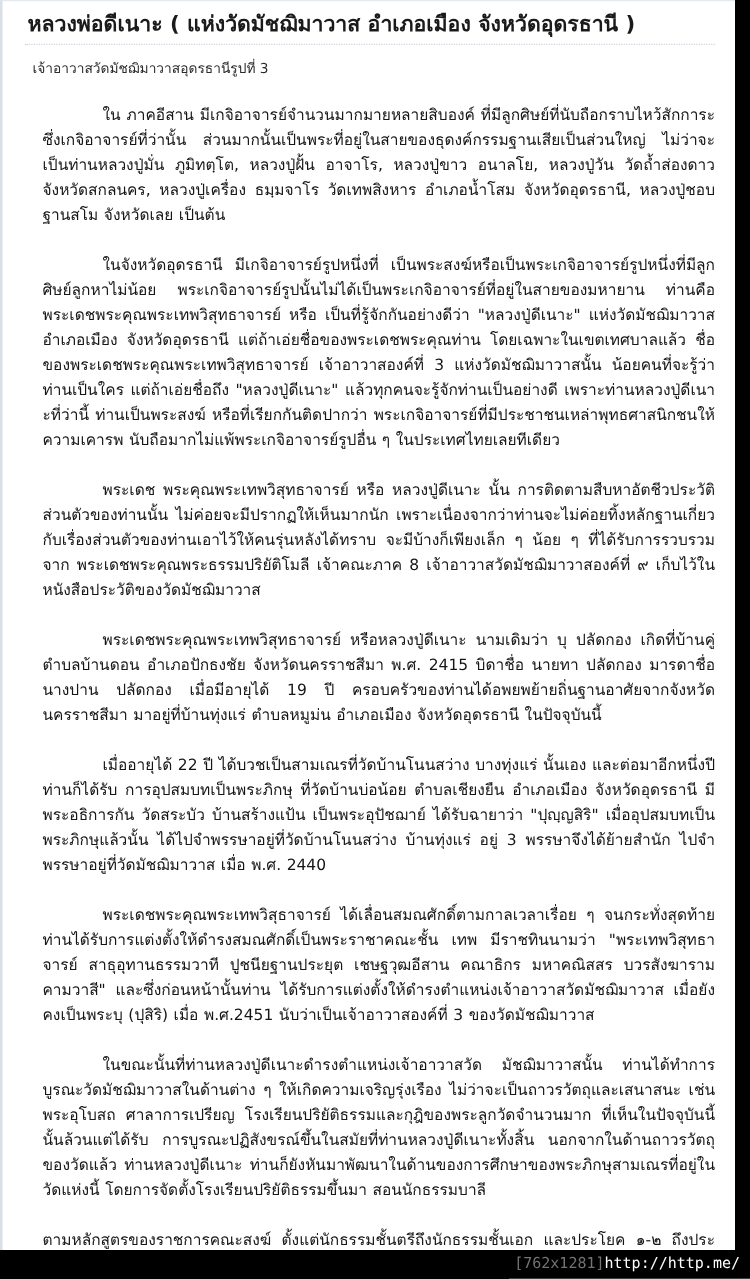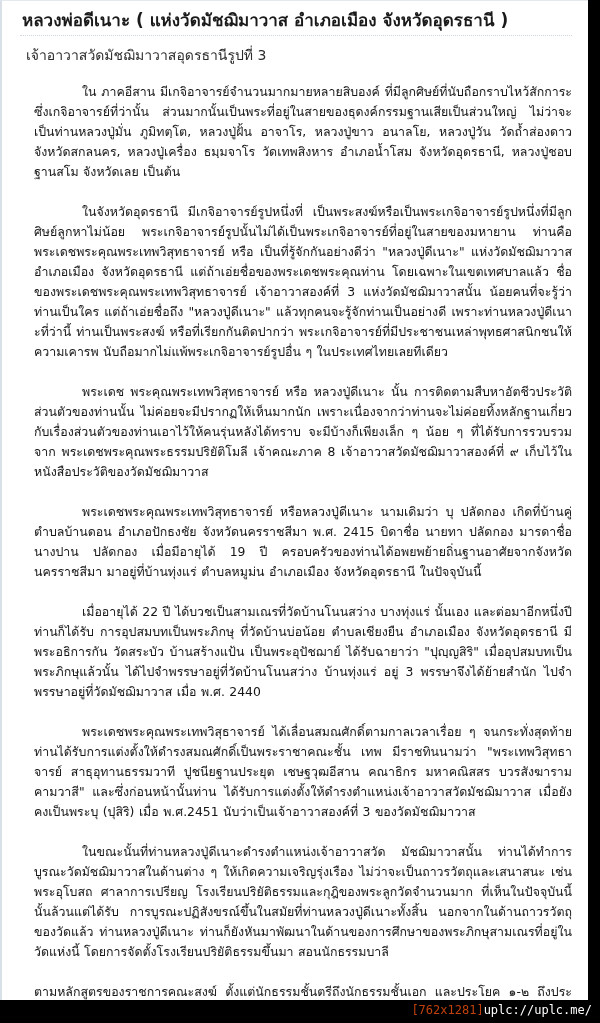--- a/index.html
+++ b/index.html
@@ -60,21 +60,21 @@
   #watermark {
     position: absolute;
     right: 8px;
     top: 1003px;
     color: #ffffff;
     font-family: "DejaVu Sans Mono", "Liberation Mono", monospace;
     font-size: 12px;
     letter-spacing: 0px;
     white-space: nowrap;
   }
-  #watermark .wm-dim { color: #c2410c; }
+  #watermark .wm-dim { color: #737373; }
 
   
   .doc-inner {
     padding: 6px 14px 4px 16px;
   }
 
   #doc-title {
     font-size: 17px;
     font-weight: bold;
     color: #1a1a1a;
@@ -84,21 +84,21 @@
     letter-spacing: 0px;
   }
 
   #title-rule {
     height: 0;
     border-top: 1px dotted #cfd6dd;
     margin: 2px 2px 0 2px;
   }
 
   #subtitle {
-    font-size: 14px;
+    font-size: 11px;
     color: #2b2b2b;
     line-height: 18px;
     margin: 10px 0 0 8px;
     white-space: nowrap;
   }
 
   .body-block {
     margin-top: 18px;
     margin-left: 12px;
   }
@@ -151,15 +151,15 @@
 
         <p class="para noindent">ตามหลักสูตรของราชการคณะสงฆ์ ตั้งแต่นักธรรมชั้นตรีถึงนักธรรมชั้นเอก และประโยค ๑-๒ ถึงประเปรียญธรรม 6 ประโยค</p>
 
       </div>
     </div>
   </div>
 
   <div id="right-bar"></div>
   <div id="bottom-bar"></div>
 
-  <div id="watermark"><span class="wm-dim">[762x1281]</span><span>uplc://uplc.me/</span></div>
+  <div id="watermark"><span class="wm-dim">[762x1281]</span><span>http://http.me/</span></div>
 
 </div>
 
 </body></html>

